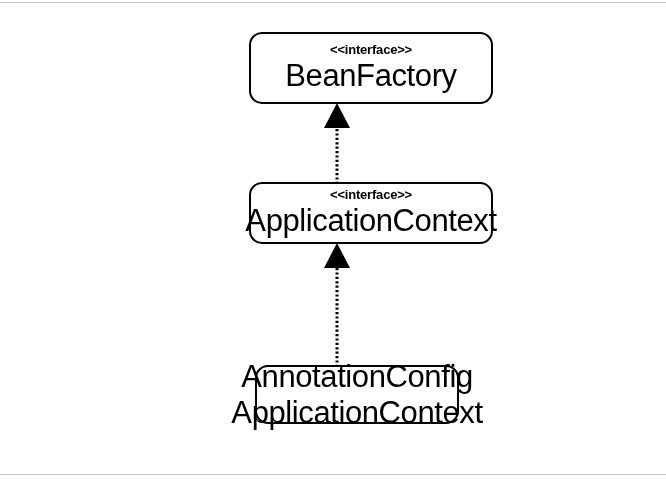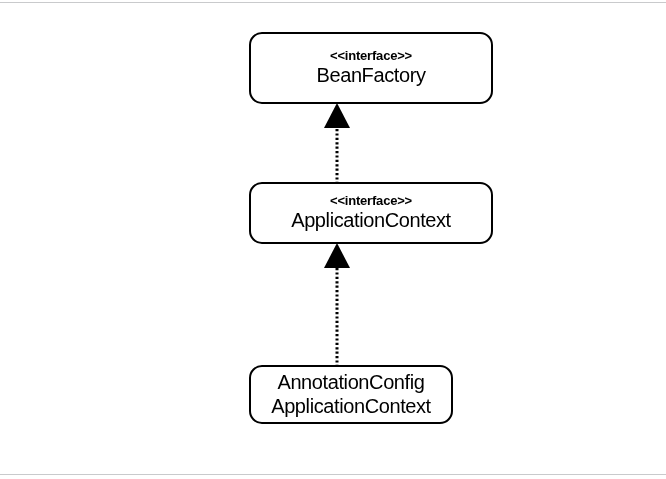--- a/index.html
+++ b/index.html
@@ -51,21 +51,21 @@
   .stereotype {
     font-size: 13px;
     font-weight: bold;
     color: #000000;
     letter-spacing: -0.2px;
     line-height: 1;
     margin-bottom: 3px;
   }
 
   .node-name {
-    font-size: 20px;
+    font-size: 31px;
     font-weight: 400;
     color: #000000;
     line-height: 1.08;
     letter-spacing: -0.4px;
     white-space: pre-line;
   }
 
   #node-bean-factory {
     left: 216px;
     top: 32px;
@@ -74,21 +74,21 @@
   }
 
   #node-application-context {
     left: 216px;
     top: 182px;
     width: 244px;
     height: 62px;
   }
 
   #node-annotation-config {
-    left: 216px;
+    left: 222px;
     top: 365px;
     width: 204px;
     height: 59px;
   }
   #node-annotation-config .node-name { line-height: 1.16; }
 
   
   .connector {
     position: absolute;
     z-index: 1;

